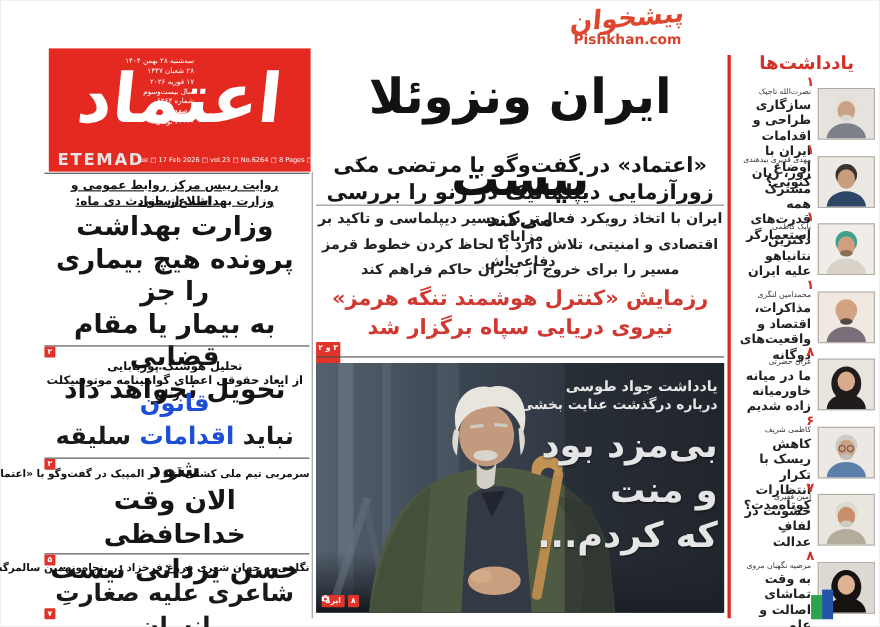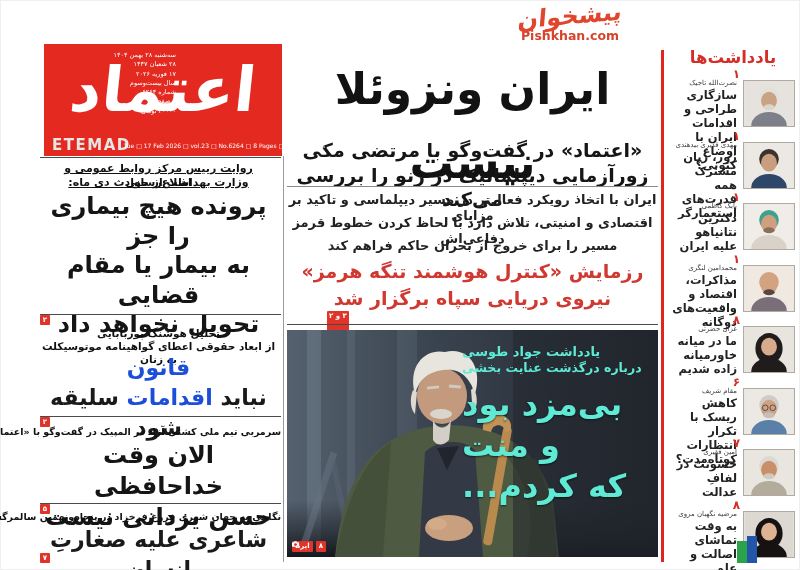--- a/index.html
+++ b/index.html
@@ -52,22 +52,22 @@
   
   .cc { left:287px; width:371px; }
   .h1 { font-size:44px; font-weight:bold; color:#121212; line-height:74px; }
   .sub { font-size:19px; font-weight:bold; line-height:24px; color:#161616; }
   .summ { font-size:13px; font-weight:bold; line-height:16px; color:#222; }
   .redhead { font-size:19px; font-weight:bold; color:#d03931; }
 
   
   .photo { left:287px; top:330px; width:371px; height:227px; overflow:hidden; background:#2c333d; }
   .photo svg { position:absolute; left:0; top:0; }
-  .ph-text { position:absolute; right:6px; top:13px; width:190px; text-align:left;
-    color:#5eead4; z-index:3; }
+  .ph-text { position:absolute; right:6px; top:13px; width:190px; text-align:right;
+    color:#e5e5e5; z-index:3; }
   .ph-k1 { font-size:13px; font-weight:bold; line-height:17px; }
   .ph-k2 { font-size:12.5px; font-weight:bold; line-height:16px; }
   .ph-big { font-size:32px; font-weight:bold; line-height:41px;
     text-shadow:0 1px 2px rgba(0,0,0,.6); }
   .ph-badges { position:absolute; left:5px; bottom:5px; display:flex; gap:3px;
     direction:ltr; z-index:3; align-items:center; }
   .ph-badge { background:#e0332a; color:#fff; font-size:7px; height:11px;
     line-height:11px; padding:0 3px; border-radius:1px; display:flex;
     align-items:center; gap:2px; font-weight:bold; }
 
@@ -115,21 +115,21 @@
 
   <div class="abs cc h1 ctr" style="top:52px;">ایران ونزوئلا نیست</div>
   <div class="abs cc sub ctr" style="top:163px;">زورآزمایی دیپلماتیک در ژنو را بررسی می‌کند</div>
   <div class="abs cc sub ctr" style="top:138px;">«اعتماد» در گفت‌وگو با مرتضی مکی</div>
   <div class="abs grule" style="left:287px; top:186px; width:371px;"></div>
   <div class="abs cc summ ctr" style="top:192px;">ایران با اتخاذ رویکرد فعال‌تر در مسیر دیپلماسی و تاکید بر مزایای</div>
   <div class="abs cc summ ctr" style="top:215px;">اقتصادی و امنیتی، تلاش دارد با لحاظ کردن خطوط قرمز دفاعی‌اش</div>
   <div class="abs cc summ ctr" style="top:238px;">مسیر را برای خروج از بحران حاکم فراهم کند</div>
   <div class="abs cc redhead ctr" style="top:260px;">رزمایش «کنترل هوشمند تنگه هرمز»</div>
   <div class="abs cc redhead ctr" style="top:287px;">نیروی دریایی سپاه برگزار شد</div>
-  <div class="abs badge" style="left:287px; top:311px; height:28px; line-height:11px;margin-left:40px;">۳ و ۲</div>
+  <div class="abs badge" style="left:287px; top:311px; height:28px; line-height:11px;">۳ و ۲</div>
   <div class="abs hrule" style="left:287px; top:324px; width:371px;"></div>
 
   <div class="abs photo">
     <svg viewBox="0 0 371 227" width="371" height="227">
       <defs>
         <linearGradient id="pbg" x1="0" y1="0" x2="1" y2="0">
           <stop offset="0" stop-color="#55616e"></stop>
           <stop offset="0.4" stop-color="#39434f"></stop>
           <stop offset="1" stop-color="#20252c"></stop>
         </linearGradient>
@@ -190,20 +190,21 @@
       </span>
       <span class="ph-badge">۸</span>
     </div>
   </div>
 
   <div class="abs hrule" style="left:40px; top:157px; width:241px;"></div>
 
   <div class="abs lc kick lc-k1 ctr" style="top:162px;">روایت رییس مرکز روابط عمومی و اطلاع‌رسانی</div>
   <div class="abs lc kick lc-k1 ctr" style="top:176px;">وزارت بهداشت از حوادث دی ماه:</div>
   <div class="abs lc lc-h ctr" style="top:192px;">
+    <div>وزارت بهداشت</div>
     <div>پرونده هیچ بیماری را جز</div>
     <div>به بیمار یا مقام قضایی</div>
     <div>تحویل نخواهد داد</div>
   </div>
   <div class="abs hrule" style="left:40px; top:314px; width:241px;"></div>
   <div class="abs badge" style="left:40px; top:315px;">۲</div>
 
   <div class="abs lc kick lc-k ctr" style="top:327px;">تحلیل هوشنگ پوربابایی</div>
   <div class="abs lc kick lc-k ctr" style="top:340px;">از ابعاد حقوقی اعطای گواهینامه موتوسیکلت به زنان</div>
   <div class="abs lc lc-h2 red-t ctr" style="top:353px;">قانون</div>
@@ -293,21 +294,21 @@
       <div class="it-num">۶</div>
       <div class="it-photo"><svg viewBox="0 0 52 48" width="100%" height="100%">
             <rect width="52" height="48" fill="#ece9e4"></rect>
             <ellipse cx="26" cy="48" rx="19" ry="15" fill="#5a7fa8"></ellipse>
             <circle cx="26" cy="17" r="10.5" fill="#cfccc6"></circle>
             <ellipse cx="26" cy="21" rx="8.5" ry="9.5" fill="#cfa183"></ellipse>
             <ellipse cx="26" cy="28" rx="6" ry="3.2" fill="#c4c0b8"></ellipse>
             <circle cx="22" cy="20" r="3" fill="none" stroke="#444" stroke-width="0.9"></circle>
             <circle cx="30" cy="20" r="3" fill="none" stroke="#444" stroke-width="0.9"></circle>
           </svg></div>
-      <div class="it-author">مقام شریف</div>
+      <div class="it-author">کاظمی شریف</div>
       <div class="it-title">کاهش ریسک با تکرار انتظارات کوتاه‌مدت؟</div>
     </div>
     <div class="sb-item">
       <div class="it-num">۷</div>
       <div class="it-photo"><svg viewBox="0 0 52 48" width="100%" height="100%">
             <rect width="52" height="48" fill="#e9e6e0"></rect>
             <ellipse cx="26" cy="48" rx="19" ry="15" fill="#b3ab9b"></ellipse>
             <circle cx="26" cy="17" r="10.5" fill="#dcd9d2"></circle>
             <ellipse cx="26" cy="21" rx="8.5" ry="9.5" fill="#c98f6a"></ellipse>
             <ellipse cx="26" cy="28" rx="6" ry="3.2" fill="#cfcbc2"></ellipse>

